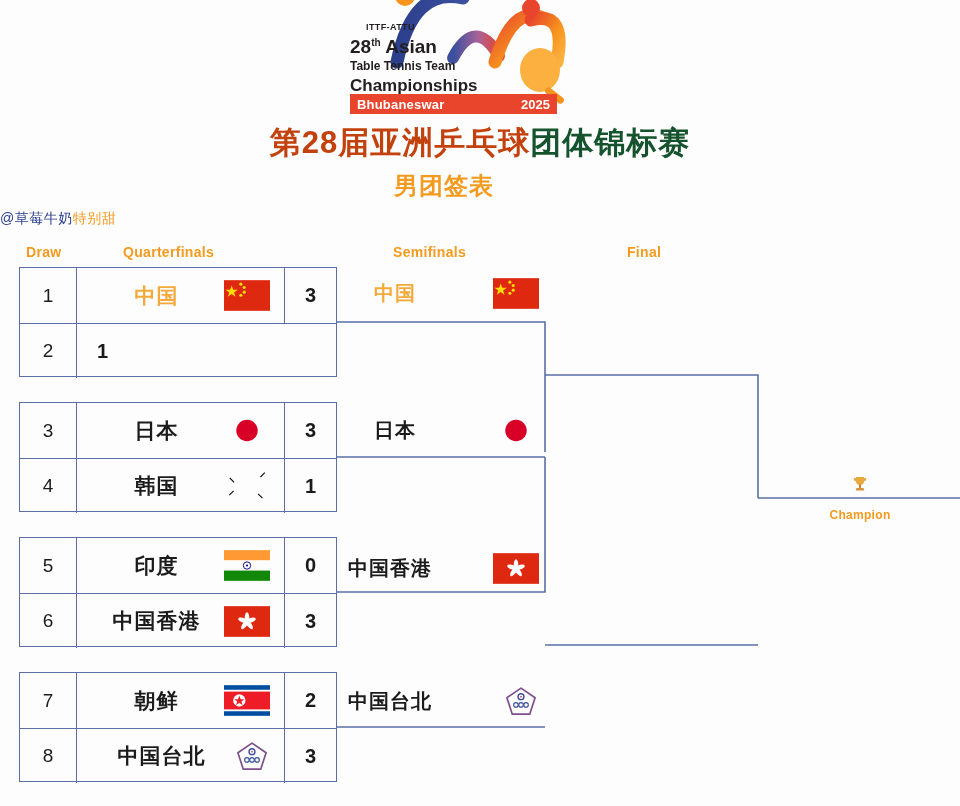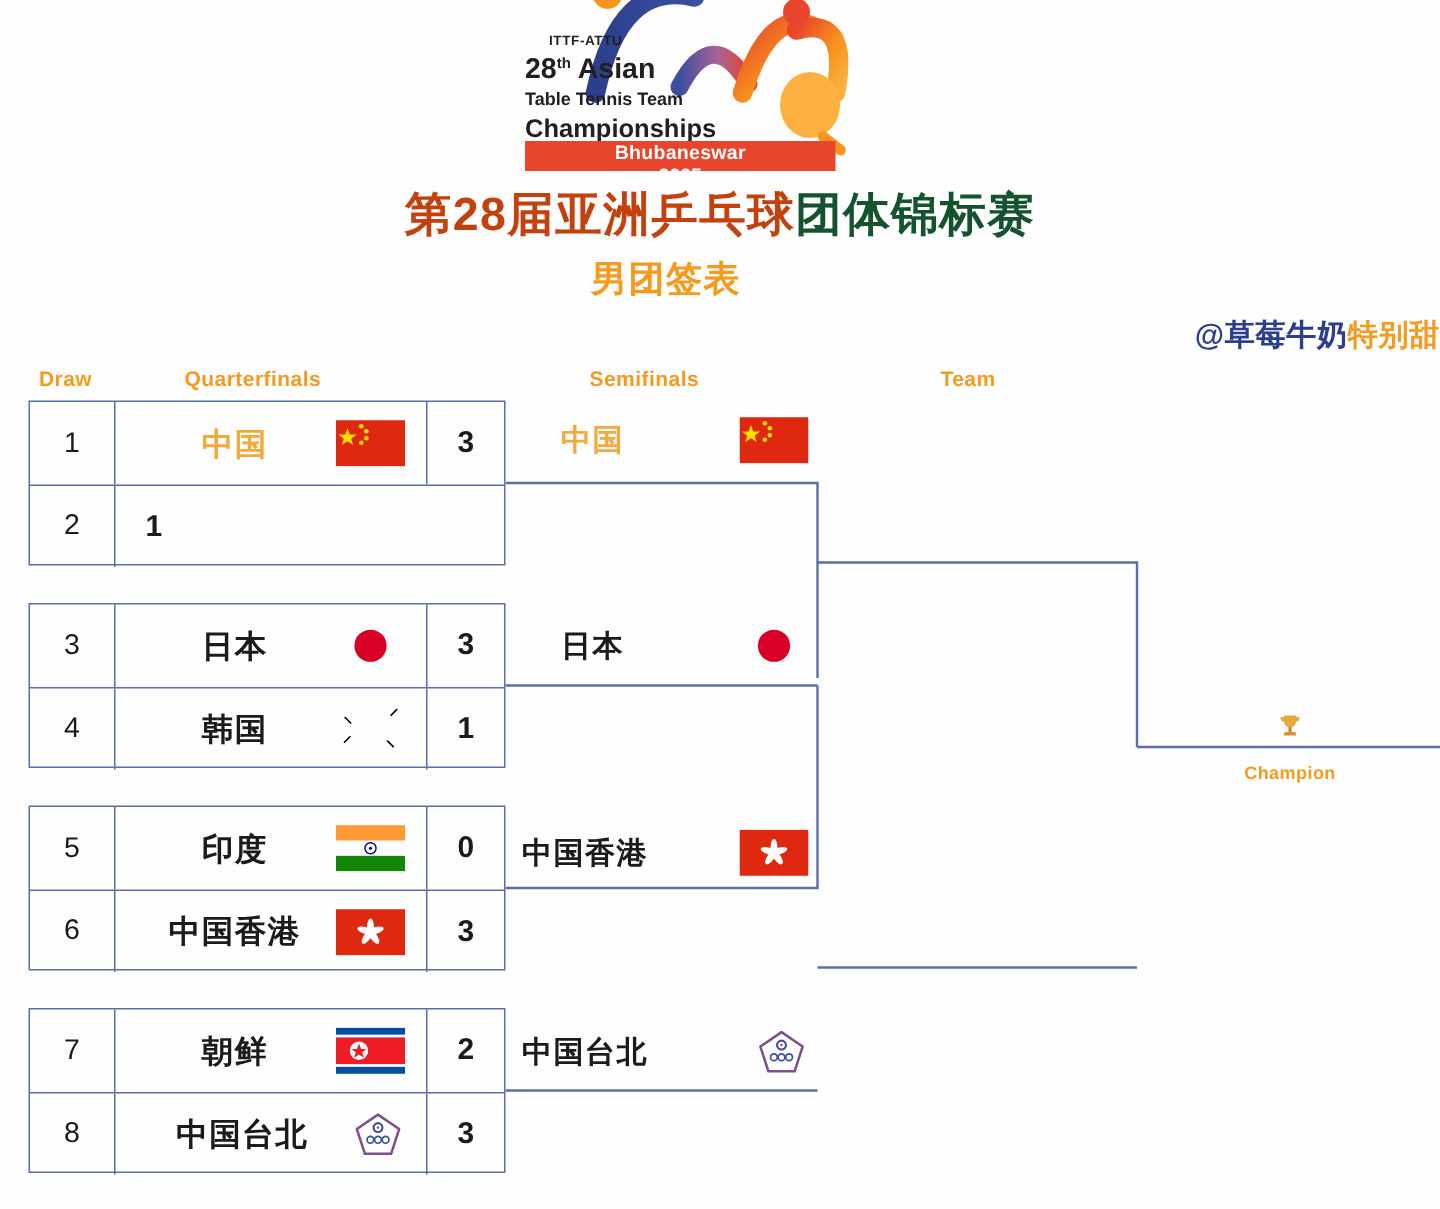--- a/index.html
+++ b/index.html
@@ -21,41 +21,40 @@
   }
   .logo-l1 { font-size: 19px; font-weight: bold; color: #231f20; line-height: 21px; white-space: nowrap; }
   .logo-l1 sup { font-size: 10px; }
   .logo-l2 { font-size: 12px; font-weight: bold; color: #231f20; line-height: 19px; white-space: nowrap; }
   .logo-l3 { font-size: 17px; font-weight: bold; color: #231f20; line-height: 19px; white-space: nowrap; }
   .logo-bar {
     position: absolute; left: 15px; top: 94px;
     width: 207px; height: 20px; background: #e8452c;
     display: flex; align-items: center; justify-content: space-between;
     padding: 0 7px;
-    flex-direction: column;
   }
   .logo-city { font-size: 13px; font-weight: bold; color: #fff; letter-spacing: .2px; }
   .logo-year { font-size: 13px; font-weight: bold; color: #fff; }
 
   
   #title-main {
     position: absolute; left: 0; top: 122px; width: 960px;
     text-align: center; font-size: 31px; font-weight: bold;
     letter-spacing: 1px; white-space: nowrap;
   }
   .t-orange { color: #c2410c; }
   .t-blue { color: #14532d; text-align: right; }
   #title-sub {
     position: absolute; left: 0; top: 170px; width: 888px;
     text-align: center; font-size: 24px; font-weight: bold;
     color: #f49a1e; letter-spacing: 1px;
   }
   #title-handle {
     position: absolute; left: 0; top: 210px; width: 960px;
-    text-align: right; font-size: 20px; font-weight: bold;
+    text-align: left; font-size: 14px; font-weight: normal;
     letter-spacing: .5px; white-space: nowrap;
   }
   .h-blue { color: #2b3f8c; }
   .h-orange { color: #f49a1e; }
 
   
   .col-head {
     position: absolute; top: 244px;
     font-size: 14px; font-weight: bold; color: #f49a1e;
     letter-spacing: .3px; white-space: nowrap; text-align: center;
@@ -172,21 +171,21 @@
   <span class="t-orange">第28届亚洲乒乓球</span><span class="t-blue">团体锦标赛</span>
 </div>
 <div id="title-sub">男团签表</div>
 <div id="title-handle">
   <span class="h-blue">@草莓牛奶</span><span class="h-orange">特别甜</span>
 </div>
 
 <div class="col-head" id="head-draw">Draw</div>
 <div class="col-head" id="head-qf">Quarterfinals</div>
 <div class="col-head" id="head-sf">Semifinals</div>
-<div class="col-head" id="head-fin">Team</div>
+<div class="col-head" id="head-fin">Final</div>
 
 <svg id="bracket">
   <g stroke="#5b6ea8" stroke-width="1.6" fill="none">
 
     <path d="M337 322 H545 V452"></path>
     <path d="M337 457 H545"></path>
 
     <path d="M337 592 H545 V457"></path>
     <path d="M337 727 H545"></path>
 

